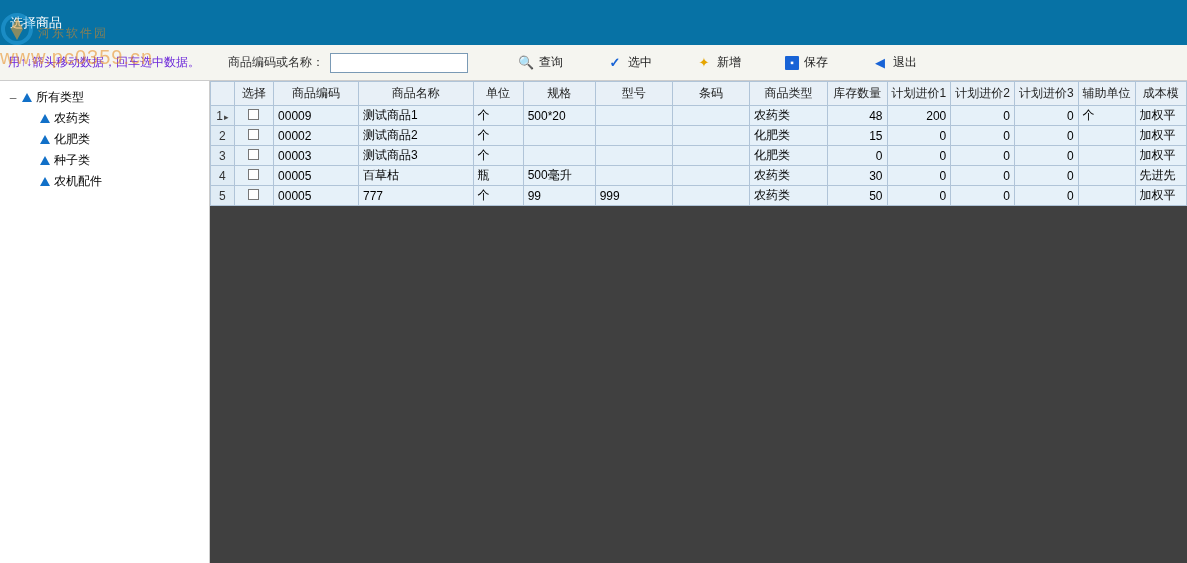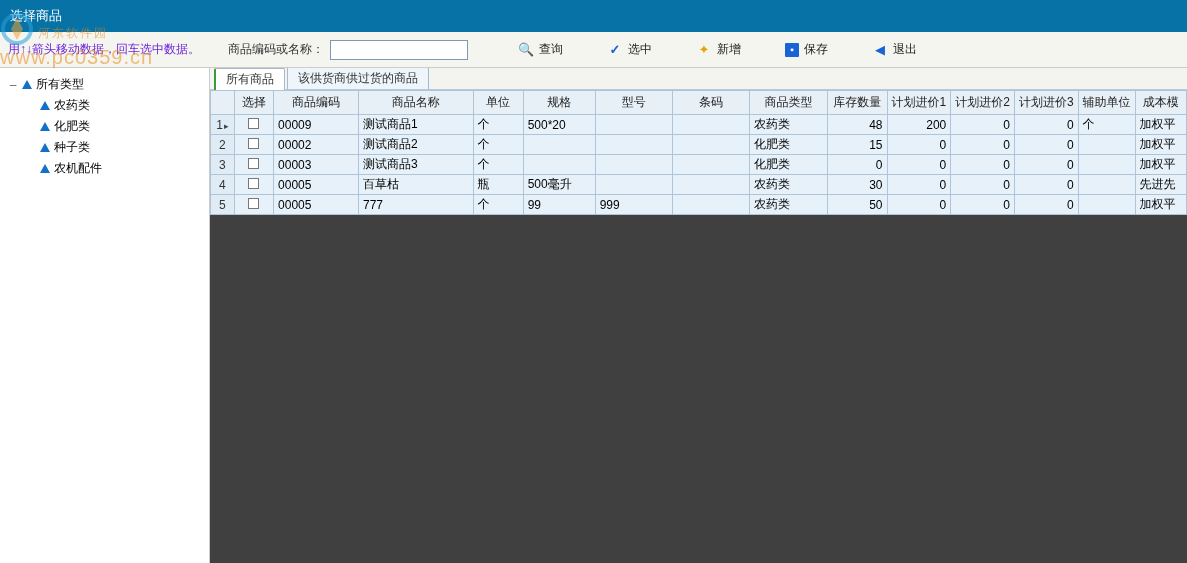--- a/index.html
+++ b/index.html
@@ -1,18 +1,18 @@
 <!DOCTYPE html>
 <html><head>
 <meta charset="utf-8">
 <style>
 * { margin: 0; padding: 0; box-sizing: border-box; font-family: "Microsoft YaHei", SimSun, Arial, sans-serif; font-size: 12px; }
 body { width: 1187px; height: 563px; overflow: hidden; background: #fff; position: relative; }
 
-.titlebar { background: #0772a5; height: 32px; color: #fff; display: flex; align-items: center; padding: 0 10px; }
+.titlebar { background: #0772a5; height: 45px; color: #fff; display: flex; align-items: center; padding: 0 10px; }
 .titlebar .title { font-size: 13px; }
 
 .toolbar { background: #f5f5f0; height: 36px; display: flex; align-items: center; padding: 0 8px; gap: 6px; border-bottom: 1px solid #ccc; }
 .toolbar .hint { color: #6d28d9; margin-right: 18px; }
 .toolbar .lbl { color: #333; margin-left: 4px; }
 .toolbar input.search { width: 138px; height: 20px; border: 1px solid #7a9ab5; background: #fff; padding: 0 4px; }
 .tb-btn { display: inline-flex; align-items: center; gap: 5px; padding: 3px 10px; cursor: pointer; color: #222; border-radius: 2px; }
 .ico { width: 16px; height: 16px; display: inline-flex; align-items: center; justify-content: center; font-size: 13px; }
 .ico-search { color: #e69a00; }
 .ico-check::before { content: "✓"; color: #1863d6; font-weight: bold; }
@@ -108,24 +108,20 @@
       <span class="arrow-up"></span>
       <span>种子类</span>
     </div>
     <div class="tree-item child">
       <span class="arrow-up"></span>
       <span>农机配件</span>
     </div>
   </div>
 
   <div class="main">
-    <div class="tabs">
-      <div class="tab active">所有商品</div>
-      <div class="tab">该供货商供过货的商品</div>
-    </div>
     <div class="grid-wrap">
       <table class="grid">
         <thead>
           <tr>
             <th style="width:24px"></th>
             <th class="col-select">选择</th>
             <th class="col-code">商品编码</th>
             <th class="col-name">商品名称</th>
             <th class="col-unit">单位</th>
             <th class="col-spec">规格</th>

